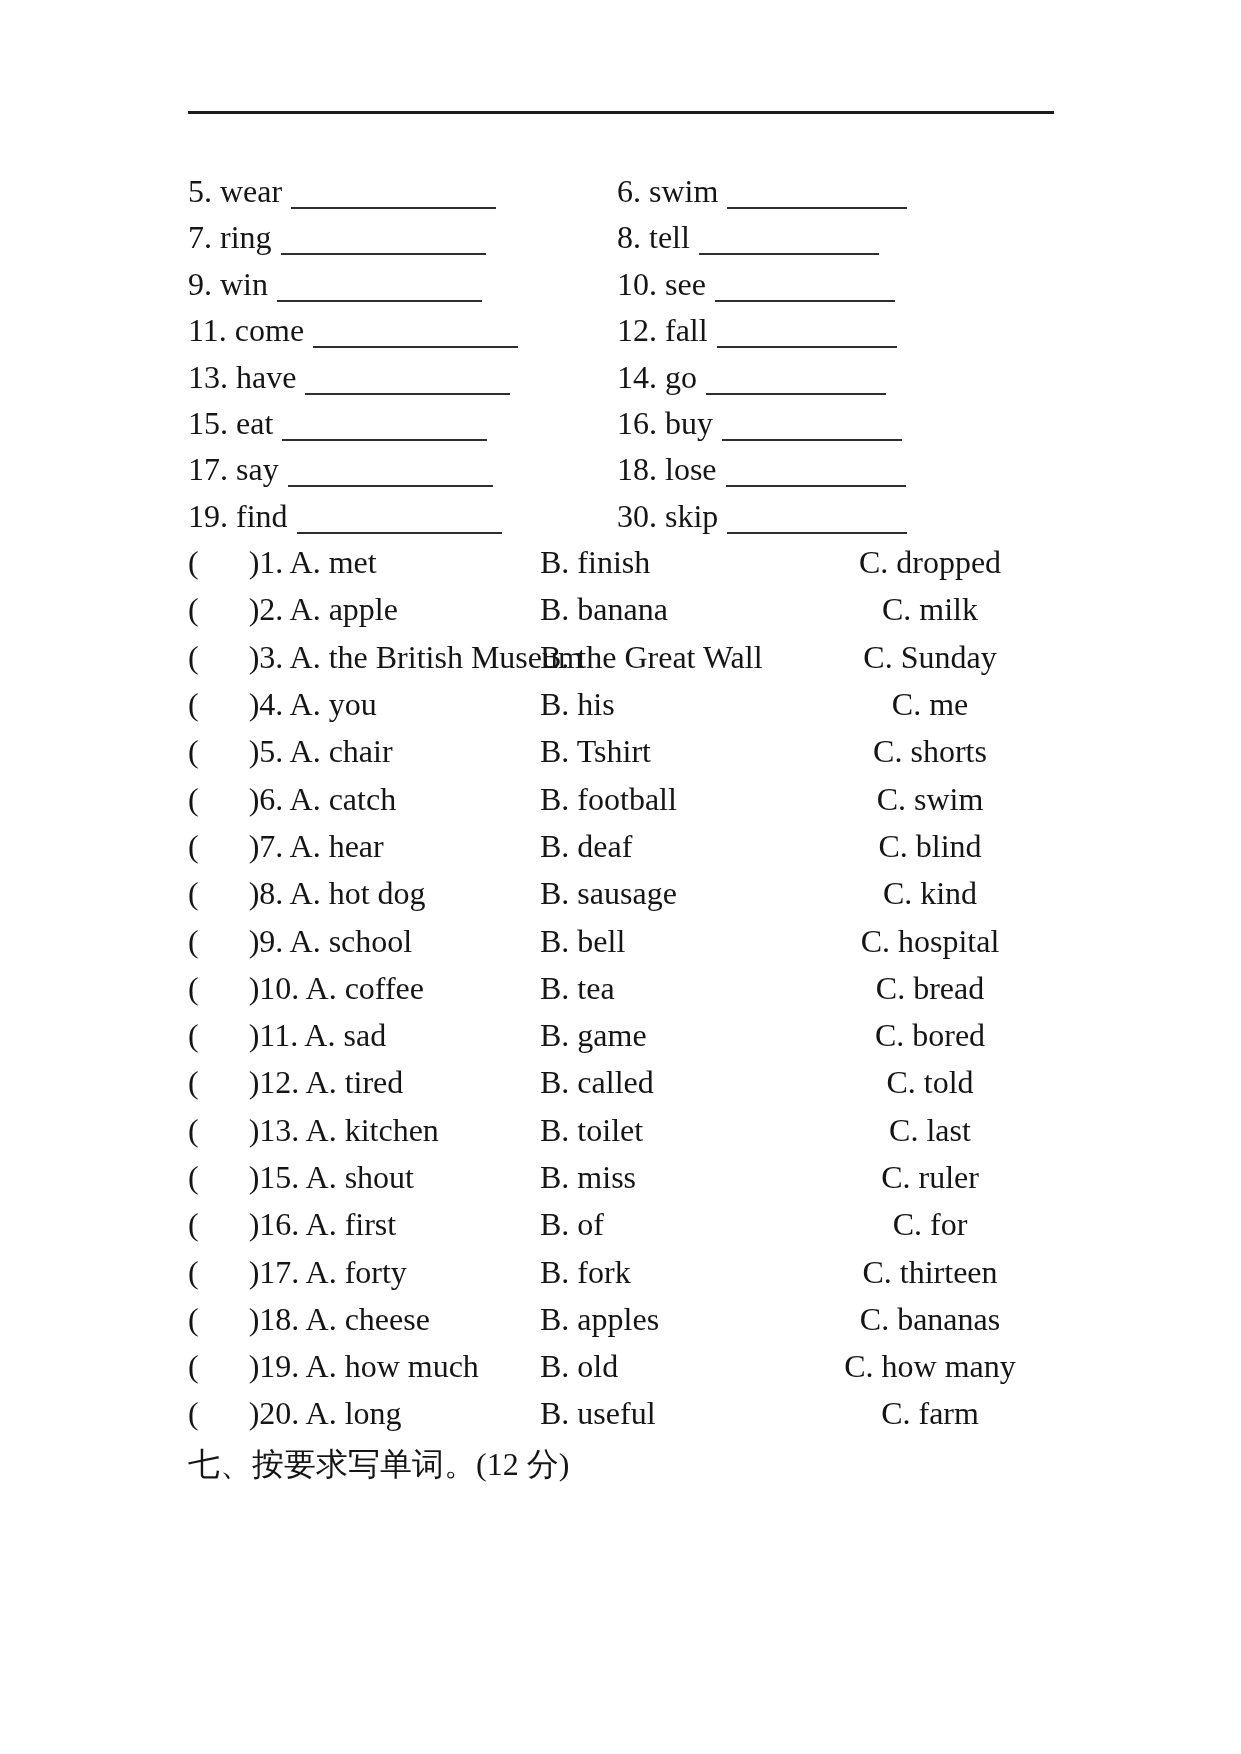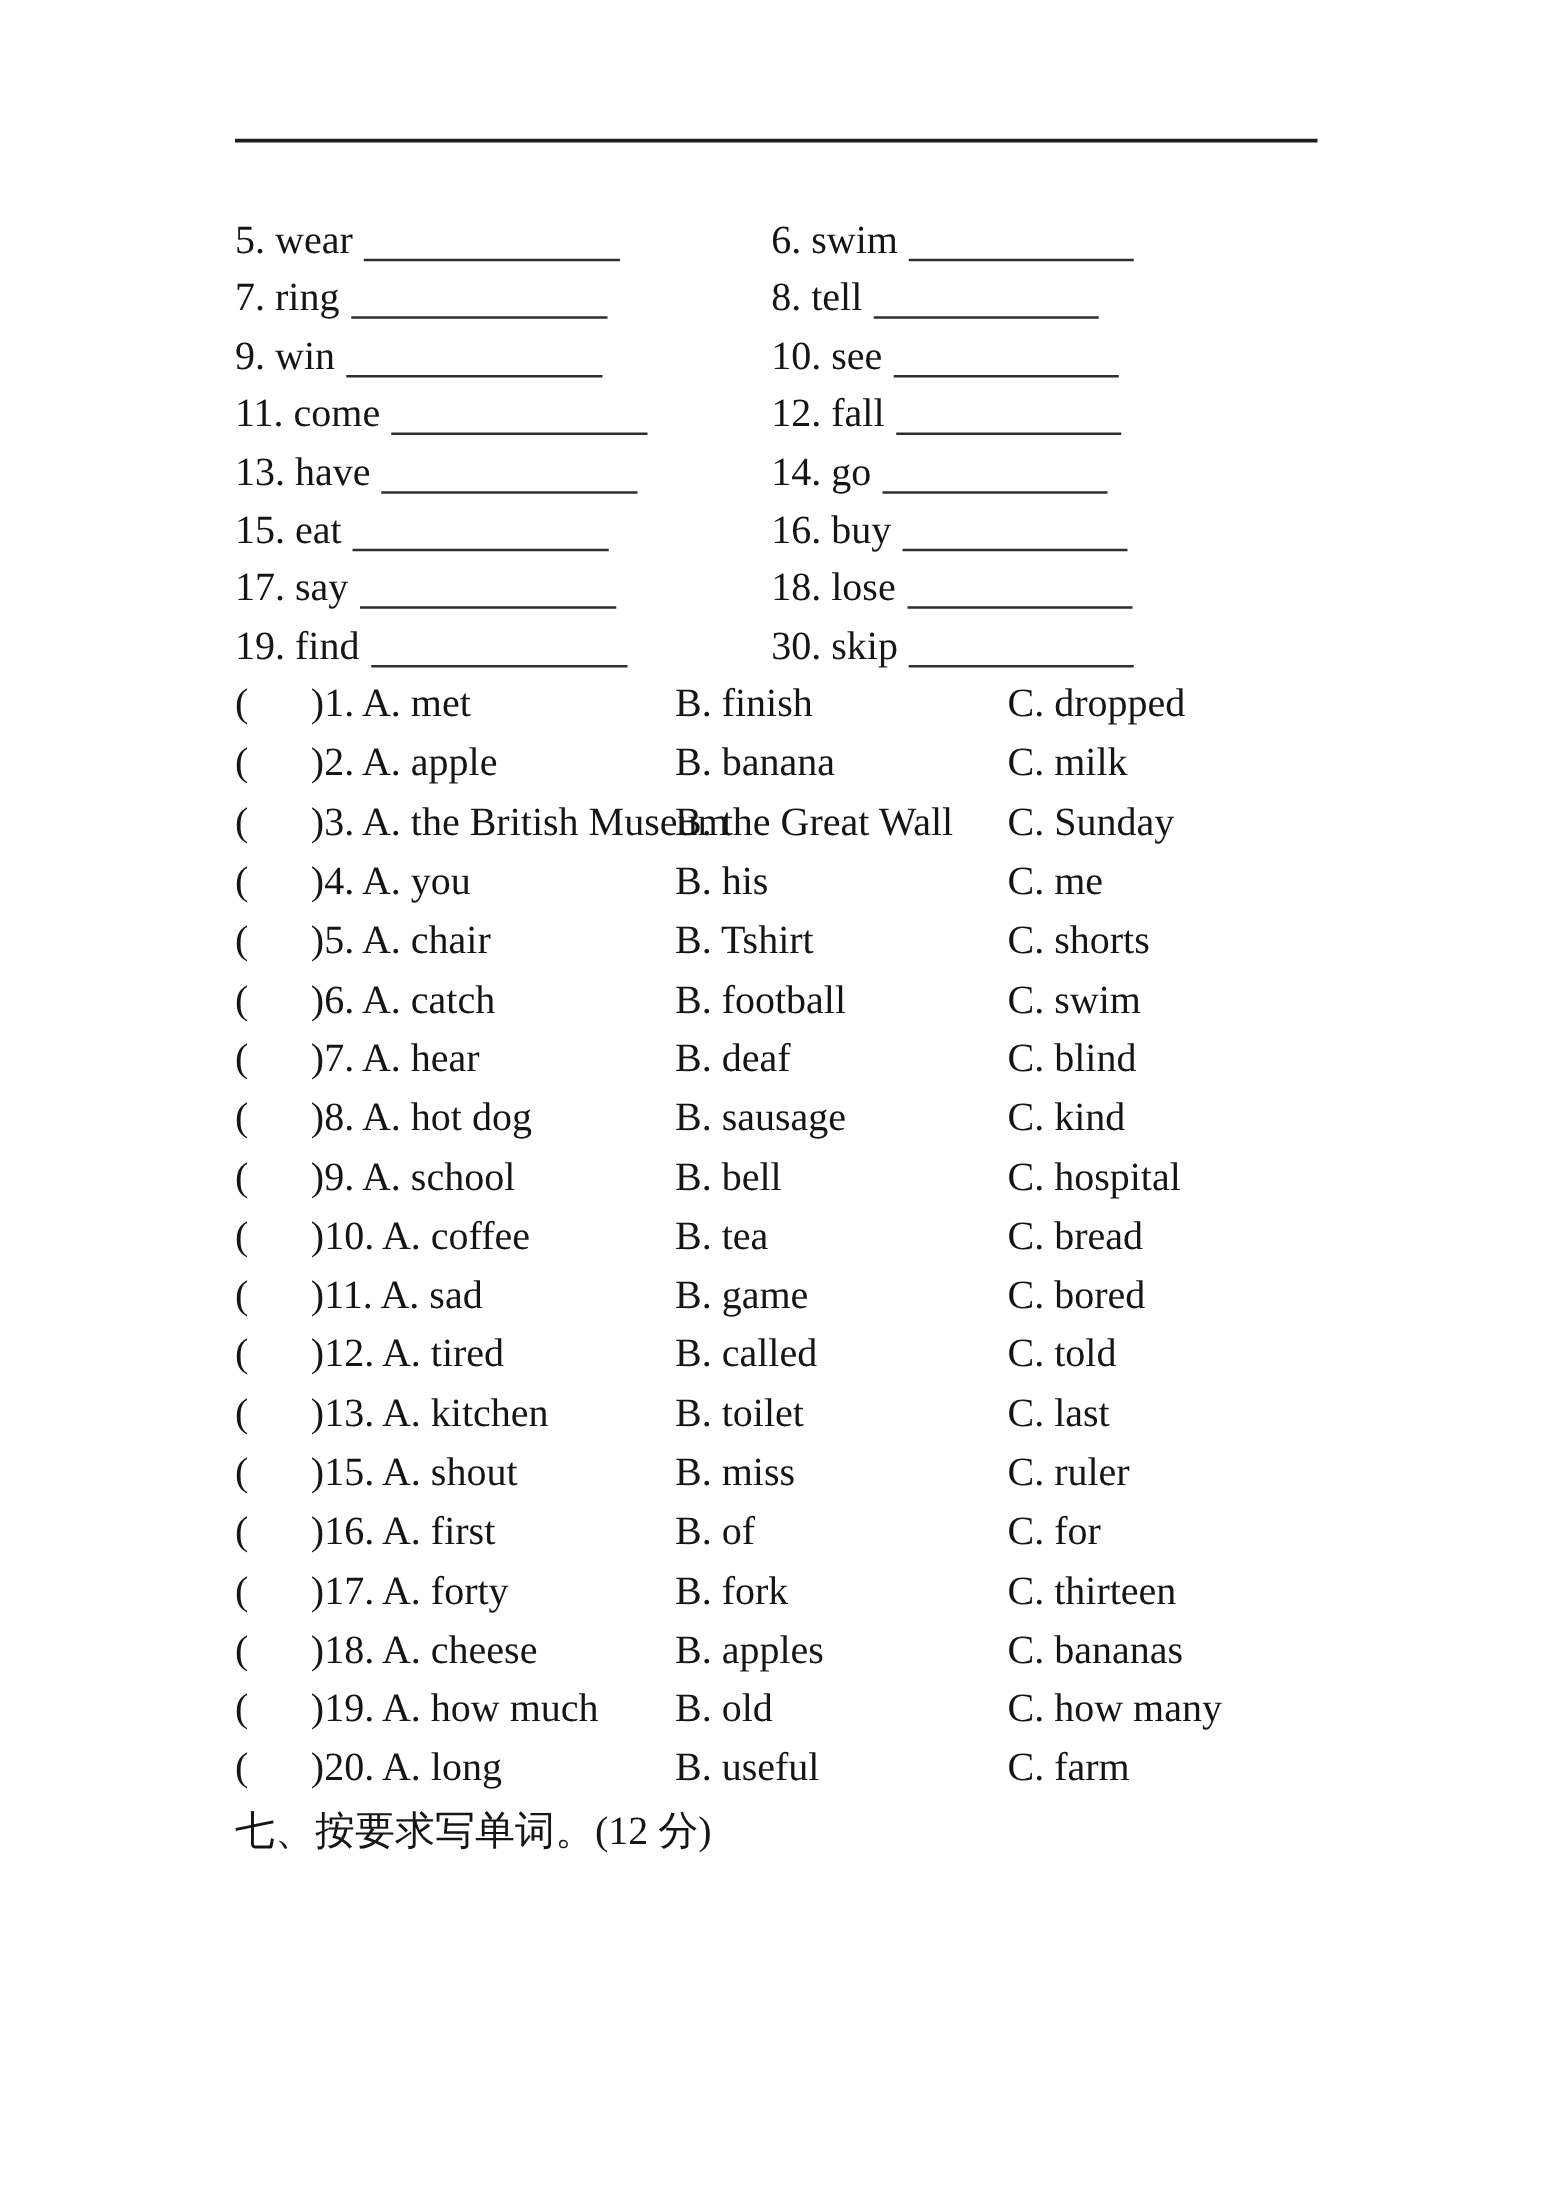--- a/index.html
+++ b/index.html
@@ -55,21 +55,21 @@
   }
   
   .mcrow{
     display:flex;
     height:47.3px;
     line-height:47.3px;
     white-space:nowrap;
   }
   .mc-a{width:352px;overflow:visible;}
   .mc-b{width:266px;overflow:visible;}
-  .mc-c{width:248px;overflow:visible;}
+  .mc-c{width:248px;overflow:visible;text-align:center;}
   .paren-gap{
     display:inline-block;
     width:50px;
     height:1px;
   }
 </style>
 </head>
 <body>
 
 <div id="sheet">

